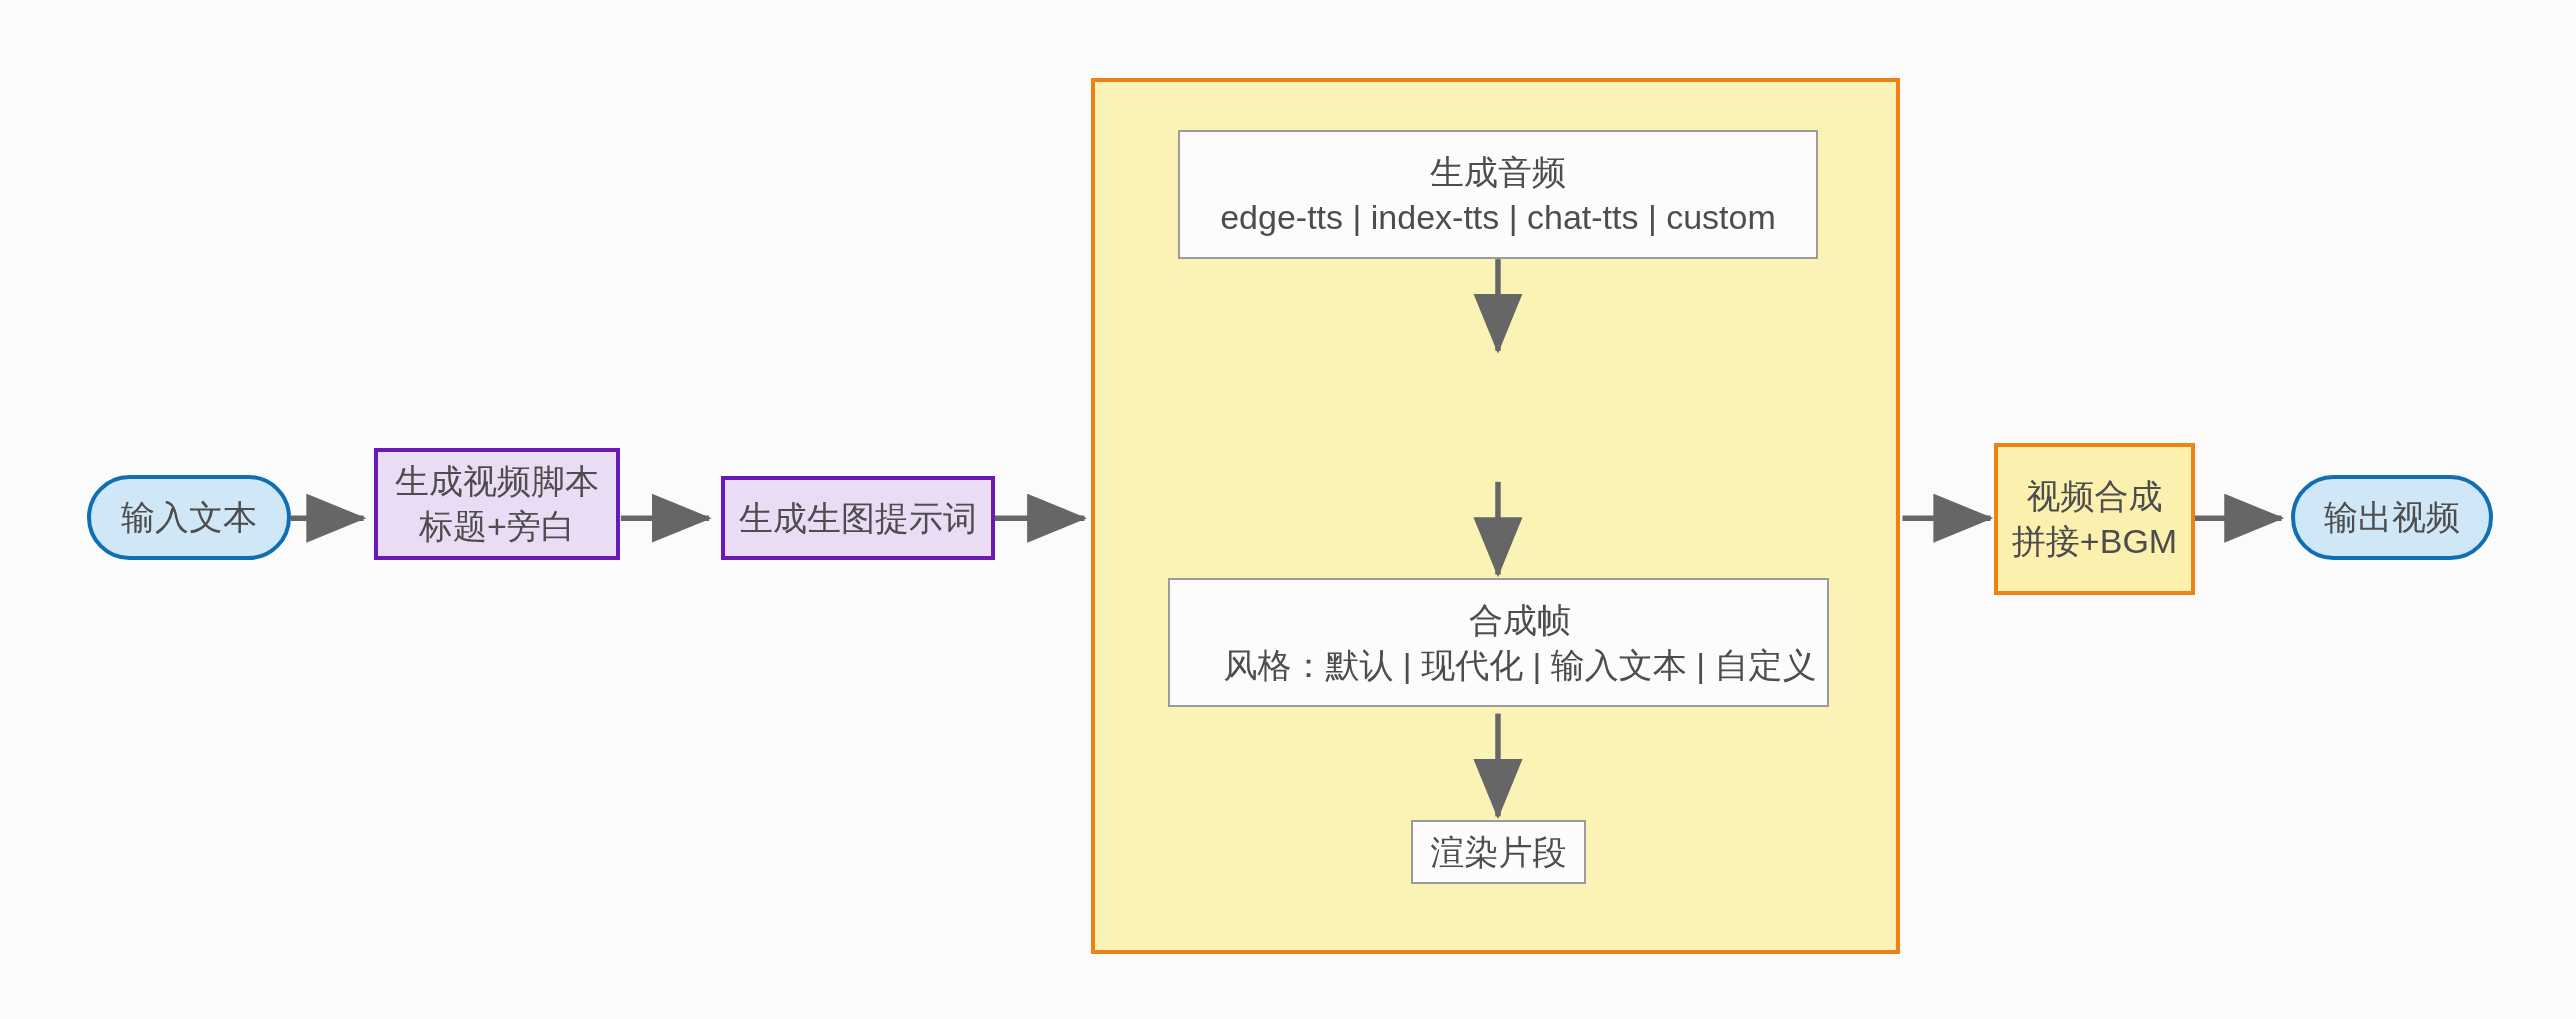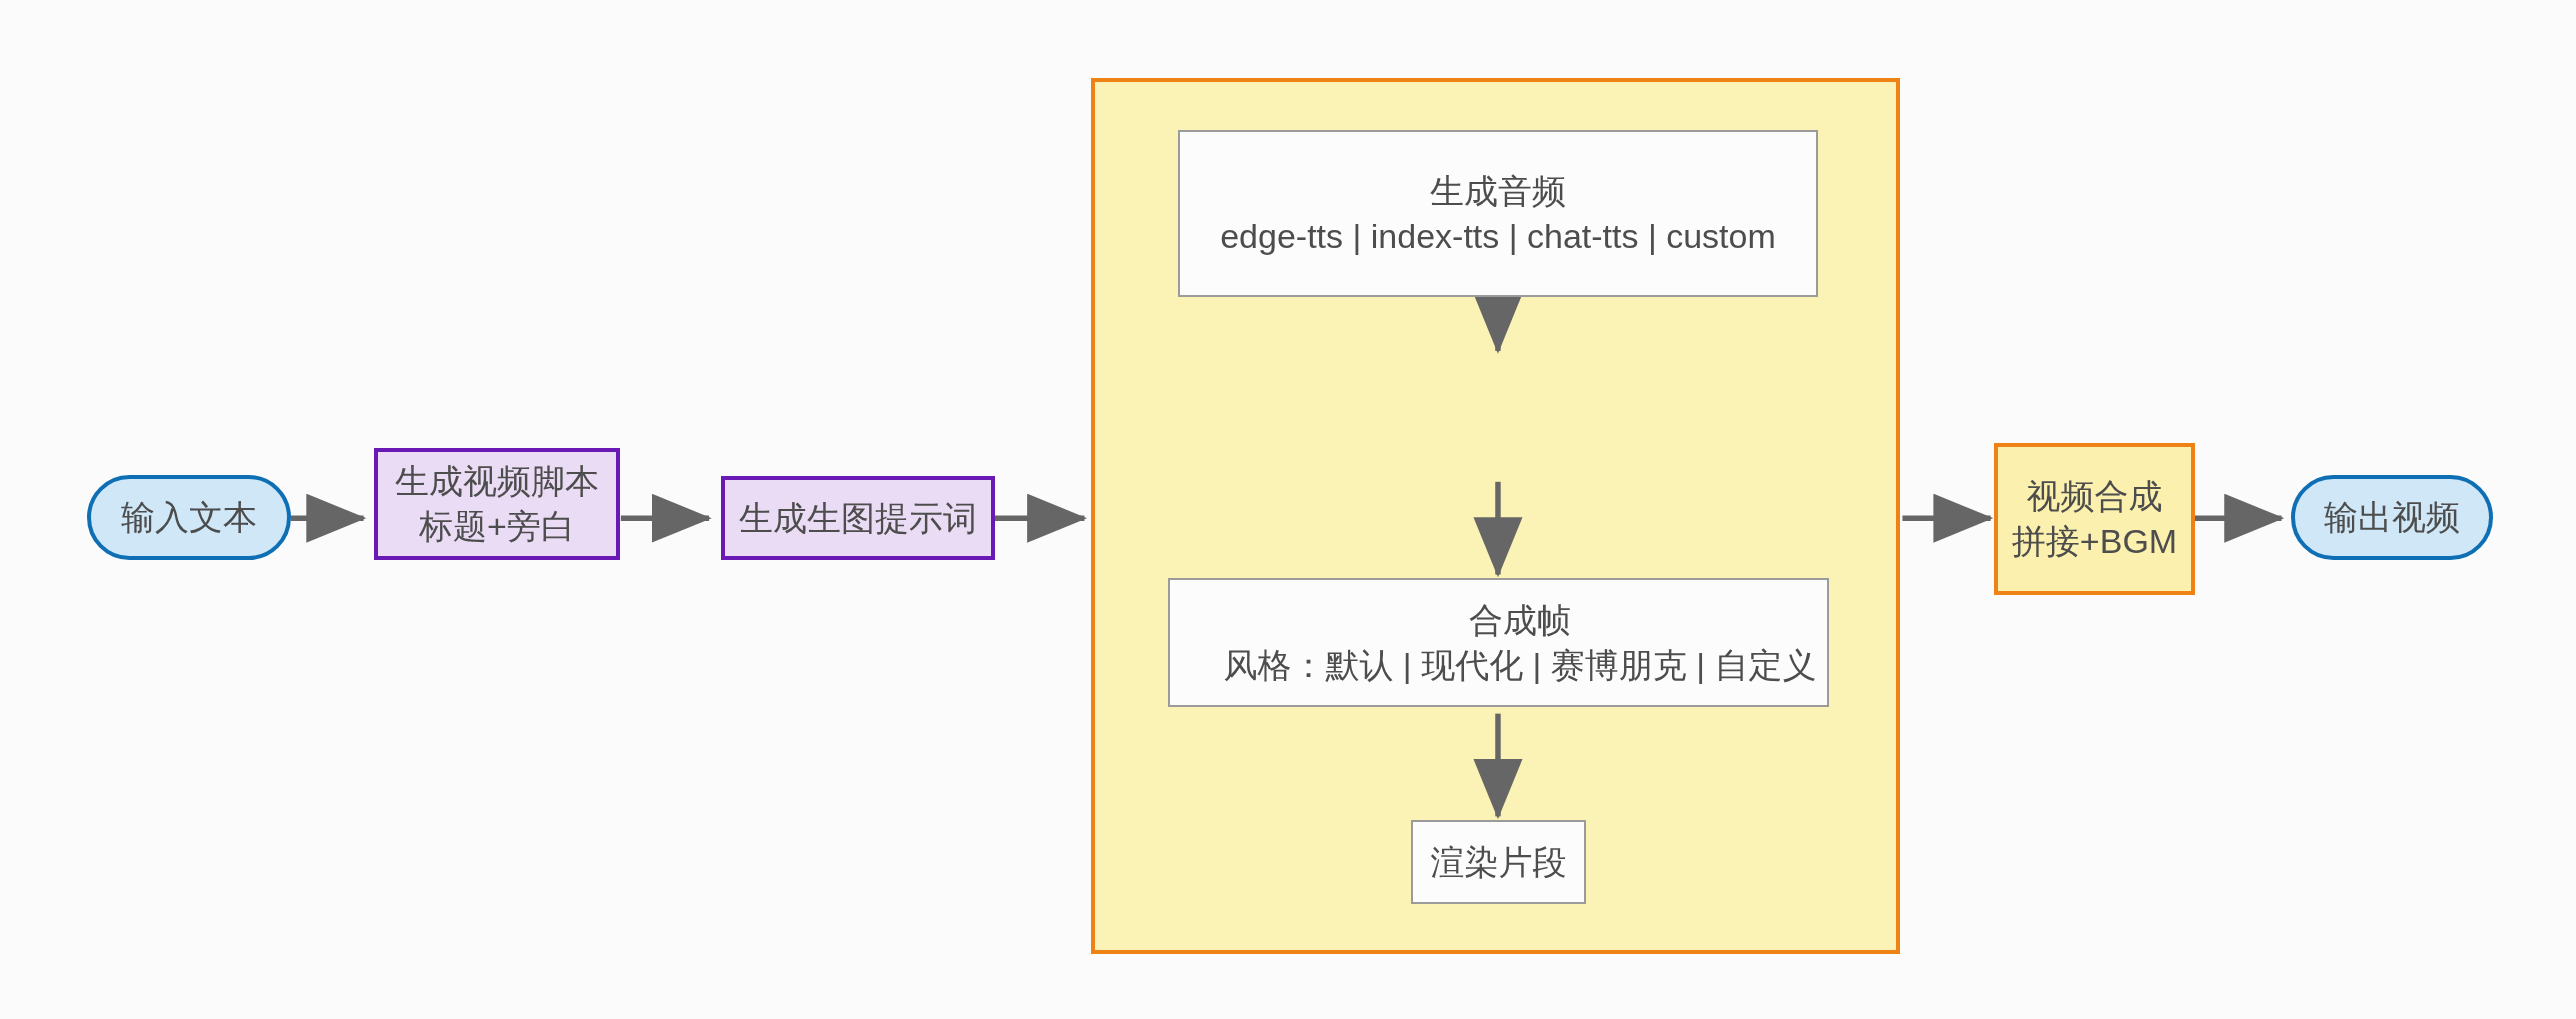--- a/index.html
+++ b/index.html
@@ -109,32 +109,32 @@
 
   <div class="node purple" style="left:374px; top:448px; width:246px; height:112px;">
     <span class="line">生成视频脚本</span>
     <span class="line">标题+旁白</span>
   </div>
 
   <div class="node purple" style="left:721px; top:476px; width:274px; height:84px;text-align:center;">
     <span class="line">生成生图提示词</span>
   </div>
 
-  <div class="node plain" style="left:1178px; top:130px; width:640px; height:167px;">
+  <div class="node plain" style="left:1178px; top:130px; width:640px; height:129px;">
     <span class="line">生成音频</span>
     <span class="line sub">edge-tts | index-tts | chat-tts | custom</span>
   </div>
 
 
   <div class="node plain" style="left:1168px; top:578px; width:661px; height:129px;padding-left:43px;">
     <span class="line">合成帧</span>
-    <span class="line sub">风格：默认 | 现代化 | 赛博朋克 | 自定义</span>
+    <span class="line sub">风格：默认 | 现代化 | 输入文本 | 自定义</span>
   </div>
 
-  <div class="node plain" style="left:1411px; top:820px; width:175px; height:84px;">
+  <div class="node plain" style="left:1411px; top:820px; width:175px; height:64px;">
     <span class="line">渲染片段</span>
   </div>
 
   <div class="node orange" style="left:1994px; top:443px; width:201px; height:152px;">
     <span class="line">视频合成</span>
     <span class="line">拼接+BGM</span>
   </div>
 
   <div class="node terminal" style="left:2291px; top:475px; width:202px; height:85px;">
     <span class="line">输出视频</span>

